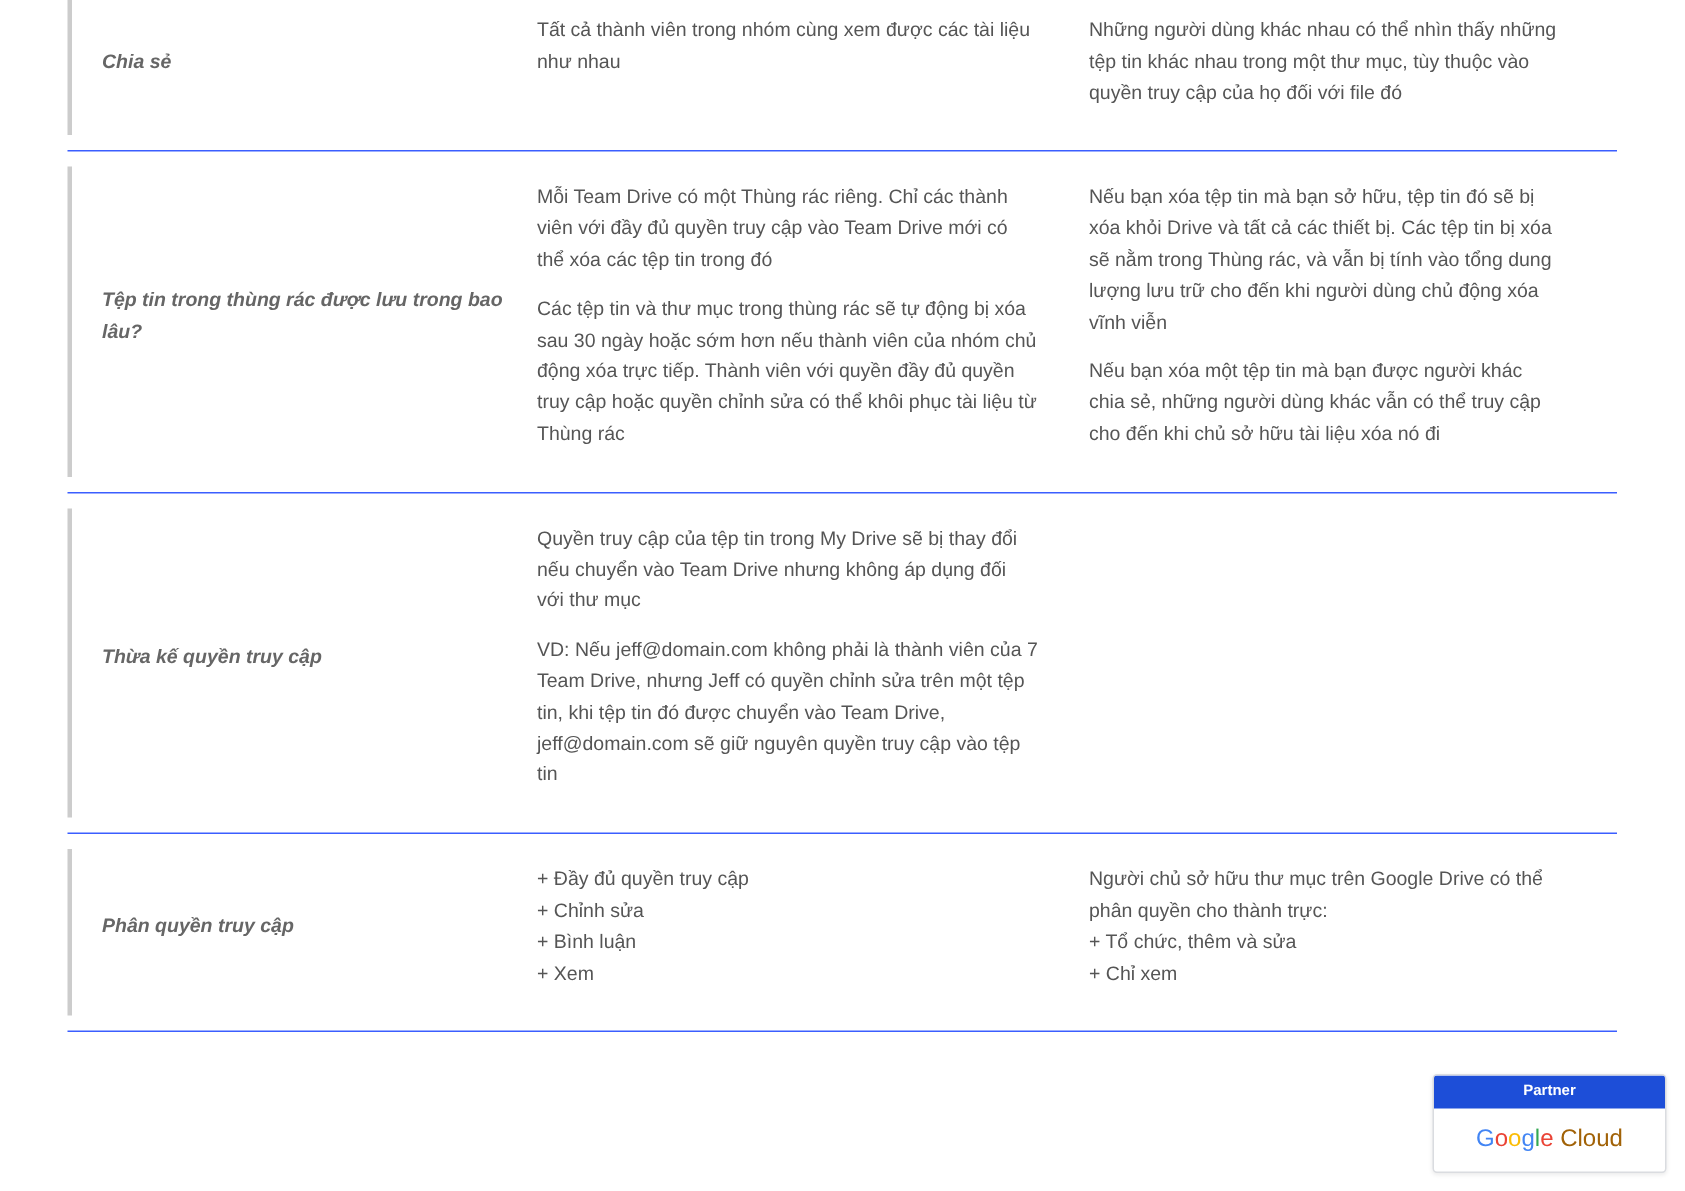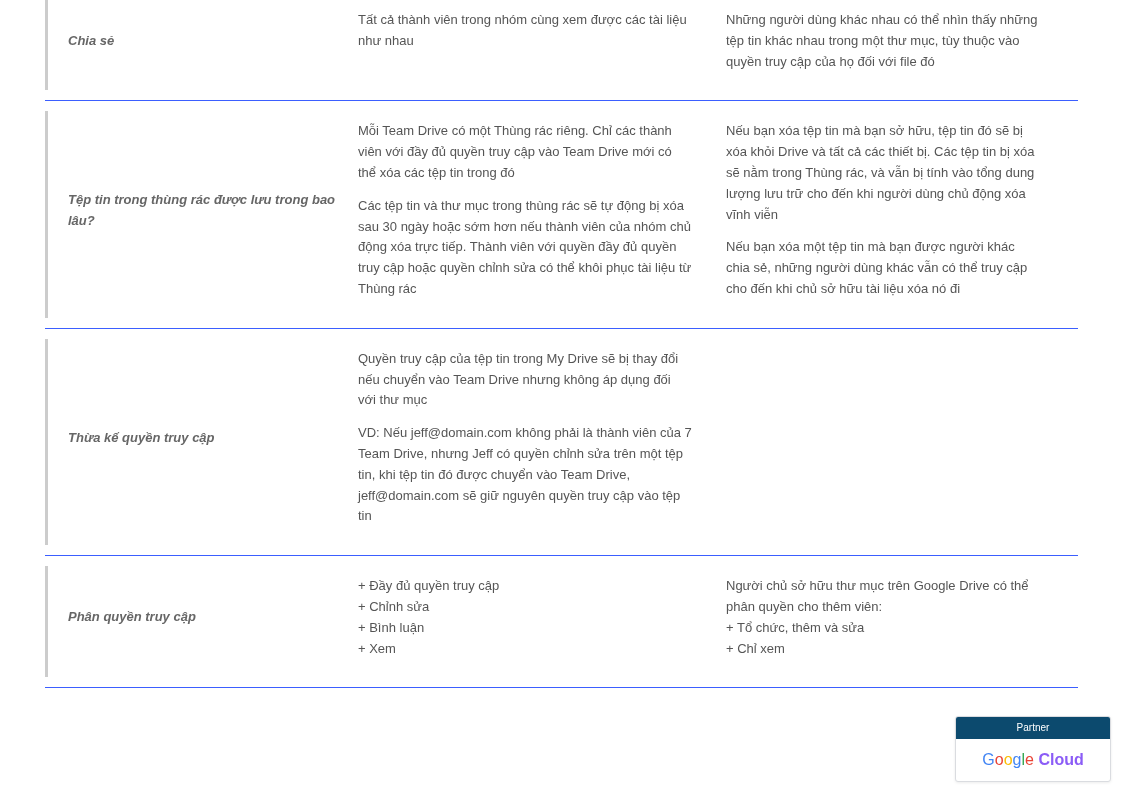--- a/index.html
+++ b/index.html
@@ -50,37 +50,37 @@
   right: 12px;
   bottom: 12px;
   width: 156px;
   border: 1px solid #dadce0;
   border-radius: 3px;
   background: #fff;
   box-shadow: 0 1px 3px rgba(0,0,0,0.08);
   overflow: hidden;
 }
 .badge-top {
-  background: #0c4a6e;
+  background: #1d4ed8;
   color: #fff;
   text-align: center;
   font-size: 10px;
-  font-weight: normal;
+  font-weight: bold;
   padding: 3px 0;
 }
 .badge-body {
   padding: 8px 8px;
   text-align: center;
   font-size: 16px;
 }
 .g-b { color: #4285F4; font-weight: 500; }
 .g-r { color: #EA4335; font-weight: 500; }
 .g-y { color: #FBBC05; font-weight: 500; }
 .g-g { color: #34A853; font-weight: 500; }
-.g-c { color: #8b5cf6; font-weight: 700; }
+.g-c { color: #a16207; font-weight: 400; }
 p { margin-bottom: 12px; }
 p:last-child { margin-bottom: 0; }
 </style>
 </head>
 <body>
 
 <div class="content">
 
   <div class="row">
     <div class="col-label">Chia sẻ</div>
@@ -117,21 +117,21 @@
 
   <div class="row">
     <div class="col-label">Phân quyền truy cập</div>
     <div class="col-a">
       <div>+ Đầy đủ quyền truy cập</div>
       <div>+ Chỉnh sửa</div>
       <div>+ Bình luận</div>
       <div>+ Xem</div>
     </div>
     <div class="col-b">
-      <div>Người chủ sở hữu thư mục trên Google Drive có thể phân quyền cho thêm viên:</div>
+      <div>Người chủ sở hữu thư mục trên Google Drive có thể phân quyền cho thành trực:</div>
       <div>+  Tổ chức, thêm và sửa</div>
       <div>+ Chỉ xem</div>
     </div>
   </div>
   <div class="divider"></div>
 
 </div>
 
 <div class="badge">
   <div class="badge-top">Partner</div>

